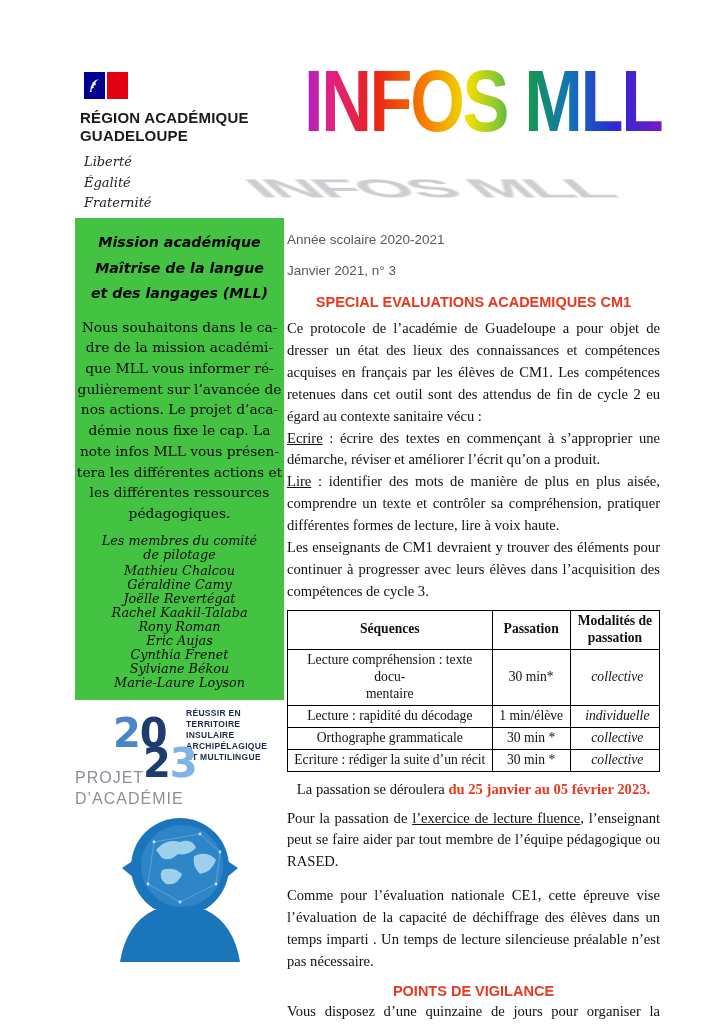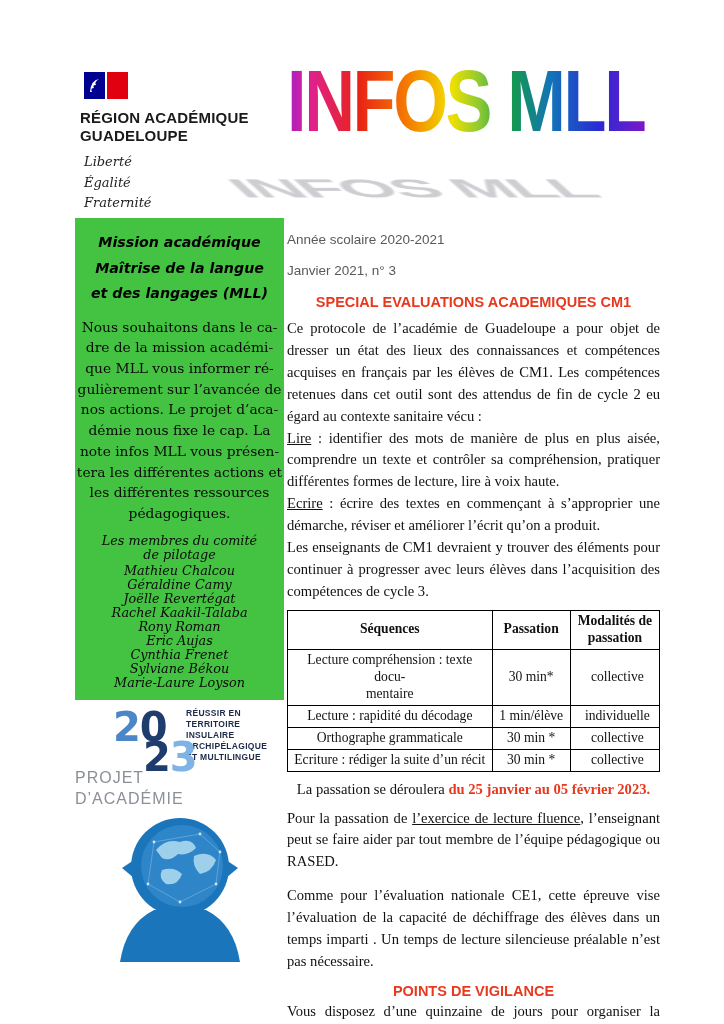--- a/index.html
+++ b/index.html
@@ -9,21 +9,21 @@
 
   
   .brand{position:absolute;left:80px;top:72px;width:200px;}
   .brand .flag{margin-left:4px;margin-bottom:6px;}
   .brand .region{font-family:"Liberation Sans",sans-serif;font-weight:bold;
                  font-size:15px;line-height:1.18;color:#1a1a1a;letter-spacing:.2px;}
   .brand .motto{font-family:"DejaVu Serif",serif;font-style:italic;font-size:13px;
                 color:#222;line-height:1.55;margin-top:8px;margin-left:4px;}
 
   
-  .masthead{position:absolute;left:287px;top:50px;width:380px;height:150px;}
+  .masthead{position:absolute;left:304px;top:50px;width:380px;height:150px;}
   .masthead .word{font-family:"Liberation Sans",sans-serif;font-weight:bold;
                   font-size:88px;letter-spacing:-3px;white-space:nowrap;}
   .title-shadow{position:absolute;left:-36px;top:52px;color:#c6c6cb;
                 transform:skewX(48deg) scaleY(.30) scaleX(.80);
                 transform-origin:bottom left;filter:blur(1px);opacity:.85;}
   .title-main{position:absolute;left:0;top:0;transform:scaleX(.80);transform-origin:left top;
               background:linear-gradient(90deg,#a820c8 0%,#e0218a 7%,#e82315 20%,#f57f00 34%,
                          #f0e000 46%,#8bc934 54%,#149c44 62%,#1273b8 74%,#2a2ad4 87%,#7a18c8 100%);
               -webkit-background-clip:text;background-clip:text;color:transparent;}
 
@@ -36,21 +36,21 @@
   .green-intro{font-family:"DejaVu Serif",serif;font-size:13.8px;line-height:1.5;
                color:#0a0a0a;margin-top:10px;}
   .committee{font-family:"DejaVu Serif",serif;font-style:italic;font-size:12.8px;
              line-height:1.1;color:#0a0a0a;margin-top:10px;}
 
   
   .projet{position:absolute;left:75px;top:702px;width:205px;height:105px;
           font-family:"Liberation Sans",sans-serif;}
   .projet .slogan{position:absolute;right:2px;top:6px;width:92px;font-size:8.5px;
                   font-weight:bold;color:#1c2b4a;line-height:1.3;letter-spacing:.3px;}
-  .projet .digits{position:absolute;left:38px;top:6px;font-family:"DejaVu Sans",sans-serif;
+  .projet .digits{position:absolute;left:38px;top:12px;font-family:"DejaVu Sans",sans-serif;
                   font-weight:bold;font-size:40px;line-height:.95;letter-spacing:-1px;}
   .projet .digits .row2{margin-left:30px;margin-top:-8px;}
   .d-steel{color:#4a86c8;} .d-navy{color:#1f3c6e;} .d-light{color:#7fb2e5;}
   .projet .name{position:absolute;left:0px;top:66px;font-size:16px;color:#8a8f98;
                 letter-spacing:1px;line-height:1.3;}
 
   
   .globe{position:absolute;left:96px;top:812px;}
 
   
@@ -63,21 +63,21 @@
   .u{text-decoration:underline;}
   .red-b{color:#e8391f;font-weight:bold;}
 
   table.eval{width:100%;border-collapse:collapse;margin:7px 0 9px;
              font-size:13.6px;}
   table.eval th,table.eval td{border:1.6px solid #000;text-align:center;
              vertical-align:middle;padding:2px 4px;line-height:1.25;}
   table.eval th{font-weight:bold;}
   table.eval td.c1{width:55%;}
   table.eval td.c2,table.eval th.h2{width:21%;}
-  table.eval td.c3{padding-left:9px;}
+  table.eval td.c3{font-style:italic;padding-left:9px;}
 
   .schedule{font-size:14.6px;text-align:center;margin:6px 0 10px;}
   .gap-top{margin-top:12px;}
 </style>
 </head>
 <body>
 
 <div class="page">
 
   <div class="brand">
@@ -169,23 +169,23 @@
   <div class="article">
     <div class="issue-meta">
       <div>Année scolaire 2020-2021</div>
       <div>Janvier  2021, n° 3</div>
     </div>
 
     <div class="red-heading">SPECIAL EVALUATIONS ACADEMIQUES CM1</div>
 
     <div class="para">Ce protocole de l’académie de Guadeloupe a pour objet de dresser un état des lieux  des connaissances et compétences acquises en français par les élèves de CM1.  Les compétences retenues dans cet outil sont des attendus de fin de cycle 2 eu égard au contexte sanitaire vécu :</div>
 
+    <div class="para"><span class="u">Ecrire</span><span> : écrire des textes en commençant à s’approprier une démarche, réviser et améliorer l’écrit qu’on a produit.</span></div>
+
     <div class="para"><span class="u">Lire</span><span> : identifier des mots de manière de plus en plus aisée, comprendre un texte et contrôler sa compréhension, pratiquer différentes formes de lecture, lire à voix haute.</span></div>
-
-    <div class="para"><span class="u">Ecrire</span><span> : écrire des textes en commençant à s’approprier une démarche, réviser et améliorer l’écrit qu’on a produit.</span></div>
 
     <div class="para">Les enseignants de CM1 devraient y trouver des éléments pour continuer à progresser avec leurs élèves dans l’acquisition des compétences de cycle 3.</div>
 
     <table class="eval">
       <tbody>
           <tr>
         <th class="h1">Séquences</th>
         <th class="h2">Passation</th>
         <th class="h3 prelines">Modalités de
 passation</th>

